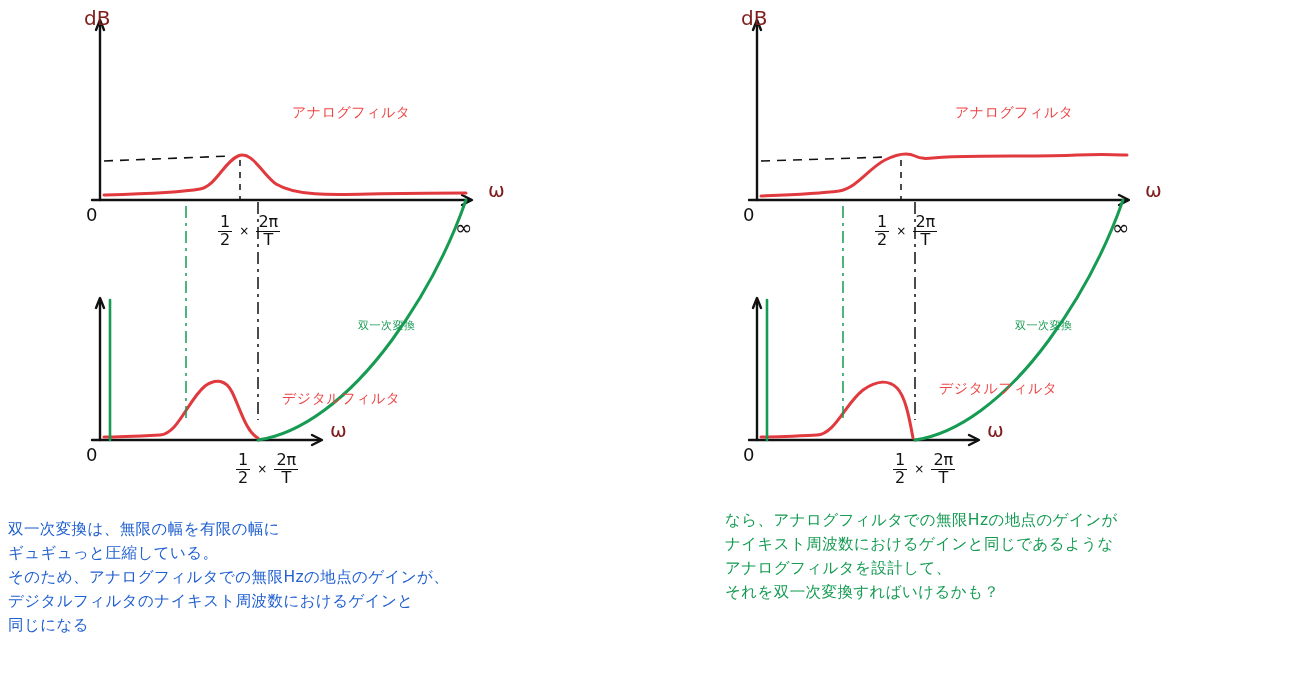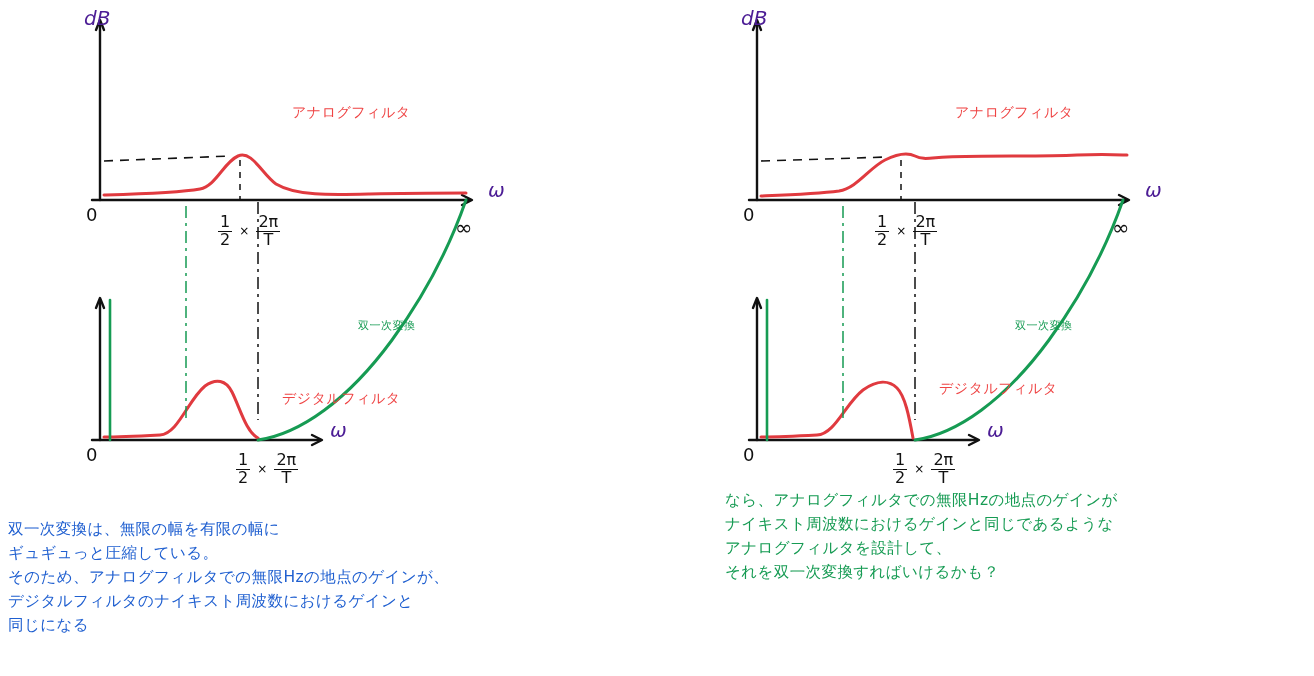--- a/index.html
+++ b/index.html
@@ -39,33 +39,33 @@
     line-height: 1.55;
     letter-spacing: 0.4px;
     white-space: pre-wrap;
   }
   #caption-left {
     top: 508px;
     color: #1f5fd0;
     margin-top: 9px;
   }
   #caption-right {
-    top: 488px;
+    top: 508px;
     left: 68px;
     width: 580px;
     color: #169b53;
   }
 
   
   .lbl {
     position: absolute;
     white-space: nowrap;
     font-family: "DejaVu Sans", sans-serif;
   }
-  .lbl-axis { font-size: 20px; font-style: italic; color: #4c1d95; }
+  .lbl-axis { font-size: 20px; color: #7f1d1d; }
   .lbl-red { font-size: 14px; color: #ef4444; letter-spacing: 0.5px; }
   .lbl-green { font-size: 11px; color: #169b53; letter-spacing: 0.5px; }
   .lbl-black { font-size: 18px; color: #111; }
 
   .frac {
     display: inline-block;
     text-align: center;
     vertical-align: middle;
     font-size: 16px;
     line-height: 1.05;

